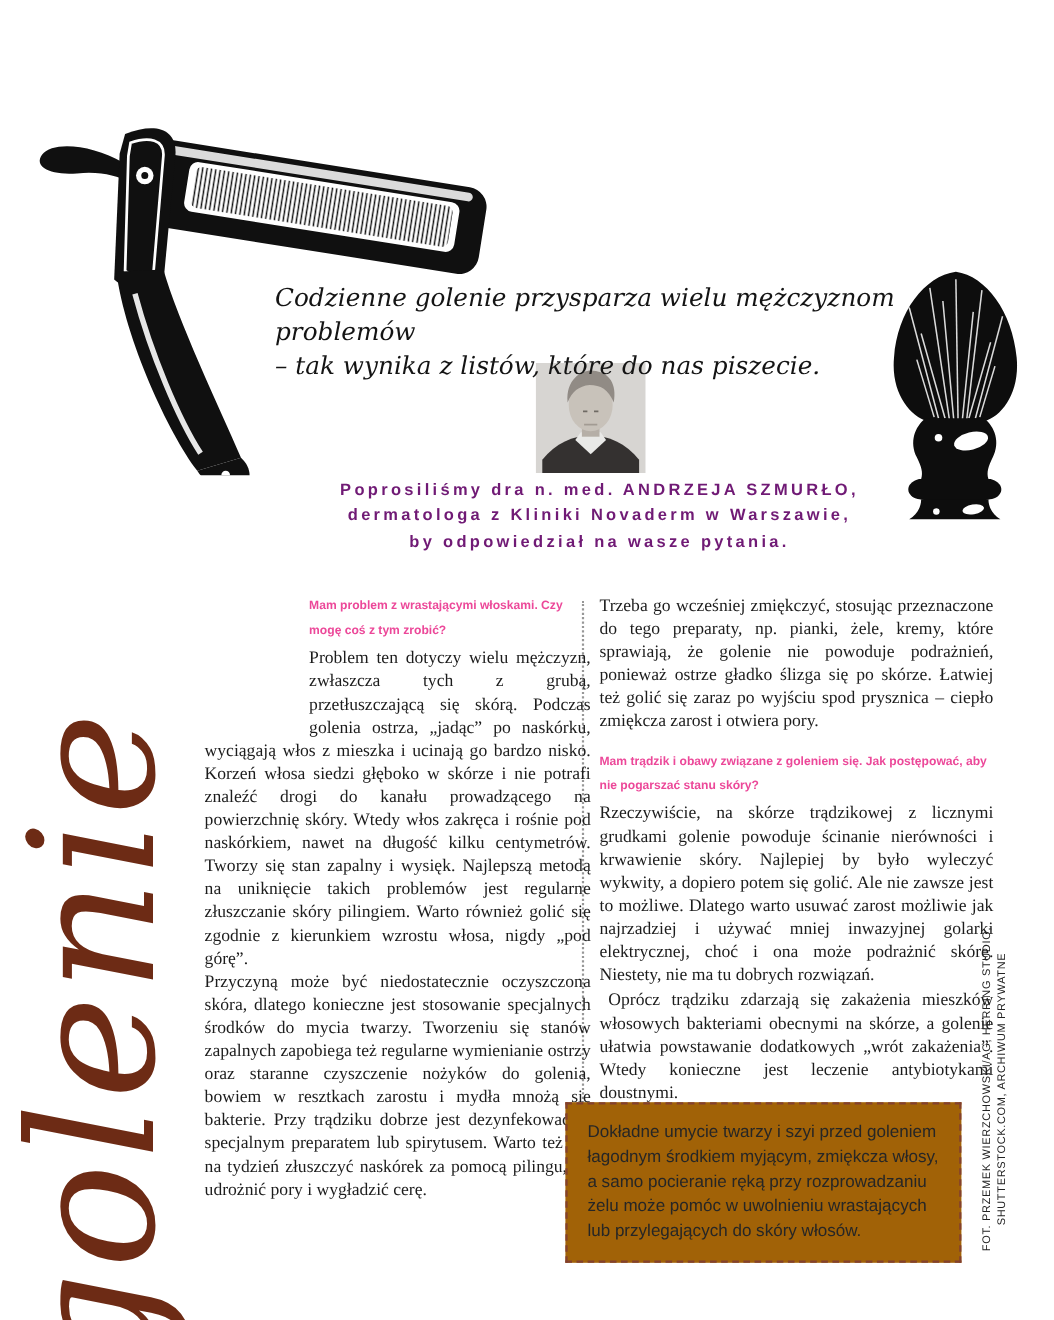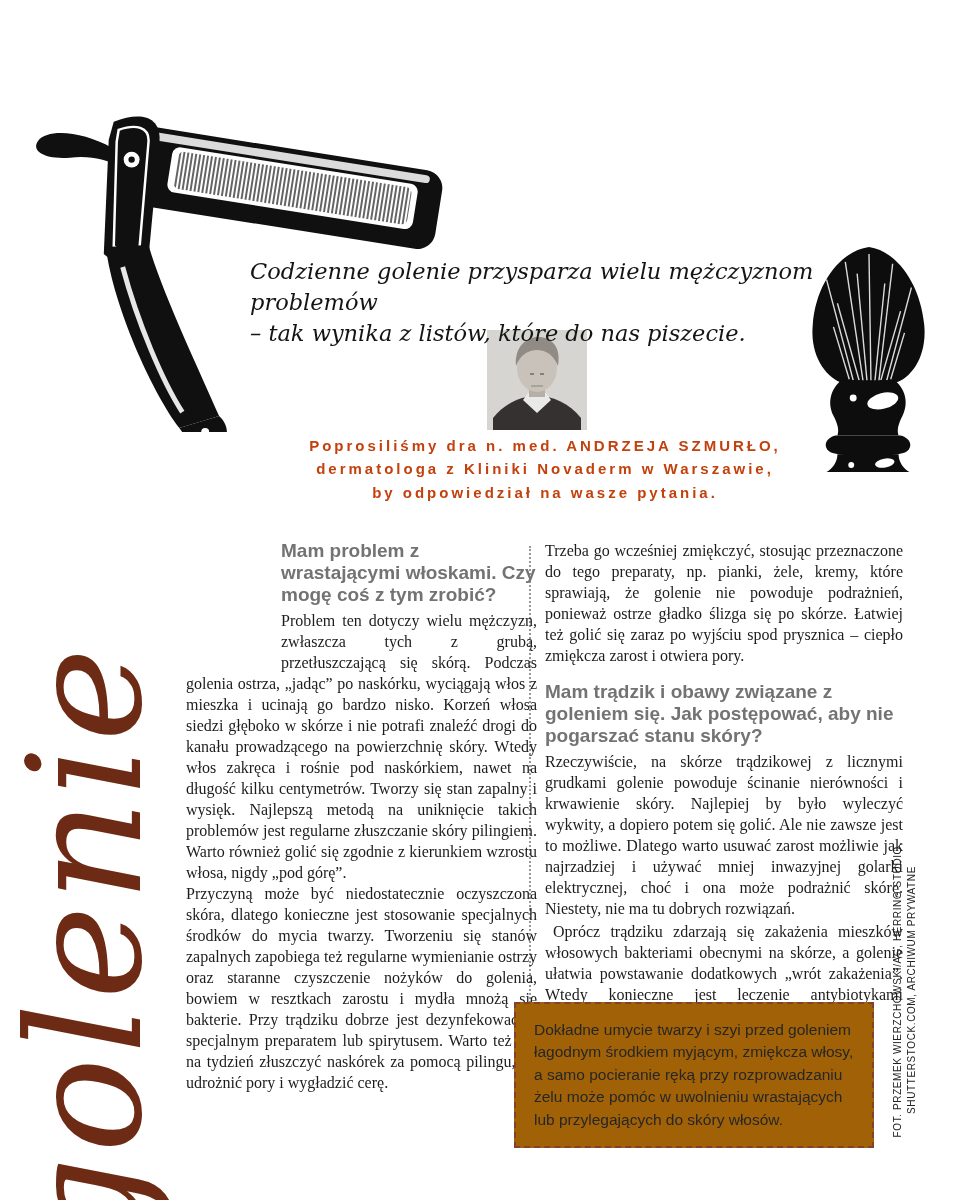--- a/index.html
+++ b/index.html
@@ -24,21 +24,21 @@
   .portrait{position:absolute;left:487px;top:330px;width:100px;height:100px;}
   
   .intro{
     position:absolute;left:250px;top:256px;width:570px;
     font-family:"DejaVu Serif",serif;font-style:italic;
     font-size:22.5px;line-height:1.38;color:#141414;white-space:pre-line;
   }
   .credit{
     position:absolute;left:285px;top:434px;width:520px;text-align:center;
     font-family:"Liberation Sans",sans-serif;font-weight:bold;
-    font-size:15px;line-height:1.55;letter-spacing:3px;color:#c2410c;white-space:pre-line;
+    font-size:15px;line-height:1.55;letter-spacing:3px;color:#701a75;white-space:pre-line;
   }
   
   .tip{
     font-family:"Liberation Sans",sans-serif;font-size:15.5px;line-height:1.45;
     color:#262626;border:2px dashed #83402e;box-sizing:border-box;background:transparent;
   }
   .tip-left{position:absolute;left:100px;top:430px;width:168px;min-height:205px;padding:16px 12px;}
   .tip-bottom{position:absolute;left:514px;top:1002px;width:360px;padding:15px 18px;background:#a16207;}
   
   .vertical-title{
@@ -46,21 +46,21 @@
     transform:rotate(-90deg);transform-origin:top left;
     font-family:"DejaVu Serif",serif;font-style:italic;
     font-size:158px;letter-spacing:4px;color:#6d2b15;white-space:nowrap;line-height:1;
   }
   
   .col{position:absolute;top:540px;}
   .col-left{left:186px;width:351px;}
   .col-right{left:545px;width:358px;}
   .q{
     font-family:"Liberation Sans",sans-serif;font-weight:bold;
-    font-size:19px;line-height:22px;color:#737373;margin:0 0 4px 0;
+    font-size:11px;line-height:22px;color:#ec4899;margin:0 0 4px 0;
   }
   .q + .q, p + .q{margin-top:15px;}
   .a{
     margin:0;font-size:16px;line-height:21px;text-align:justify;color:#1c1c1c;
   }
   .a.indent2{text-indent:8px;margin-top:2px;}
   .wrap-spacer{float:left;width:95px;height:130px;}
   .divider{
     position:absolute;left:529px;top:546px;height:588px;width:0;
     border-left:2px dotted #979797;

